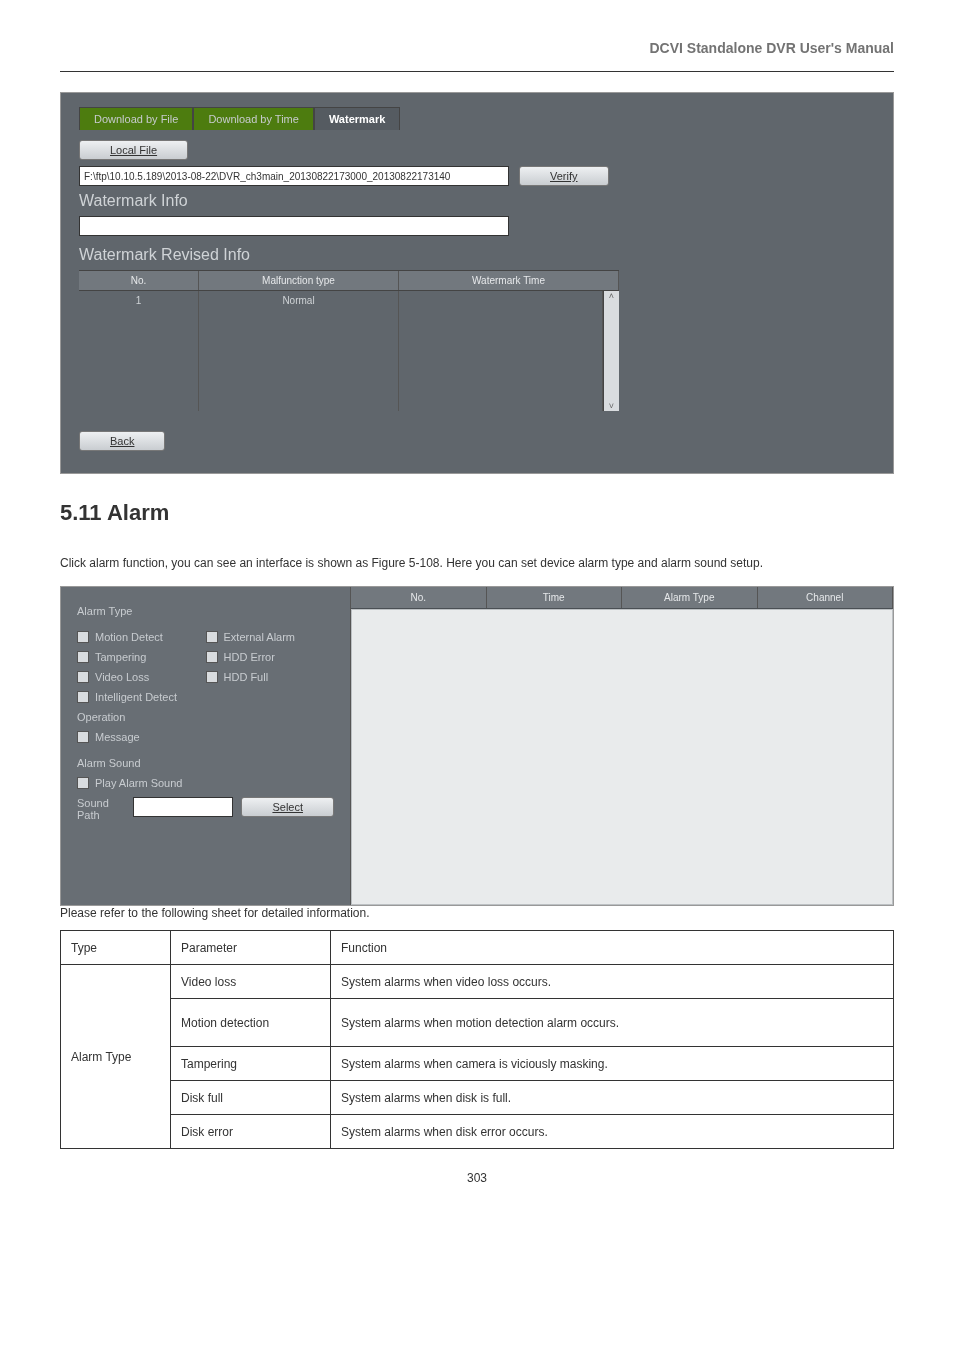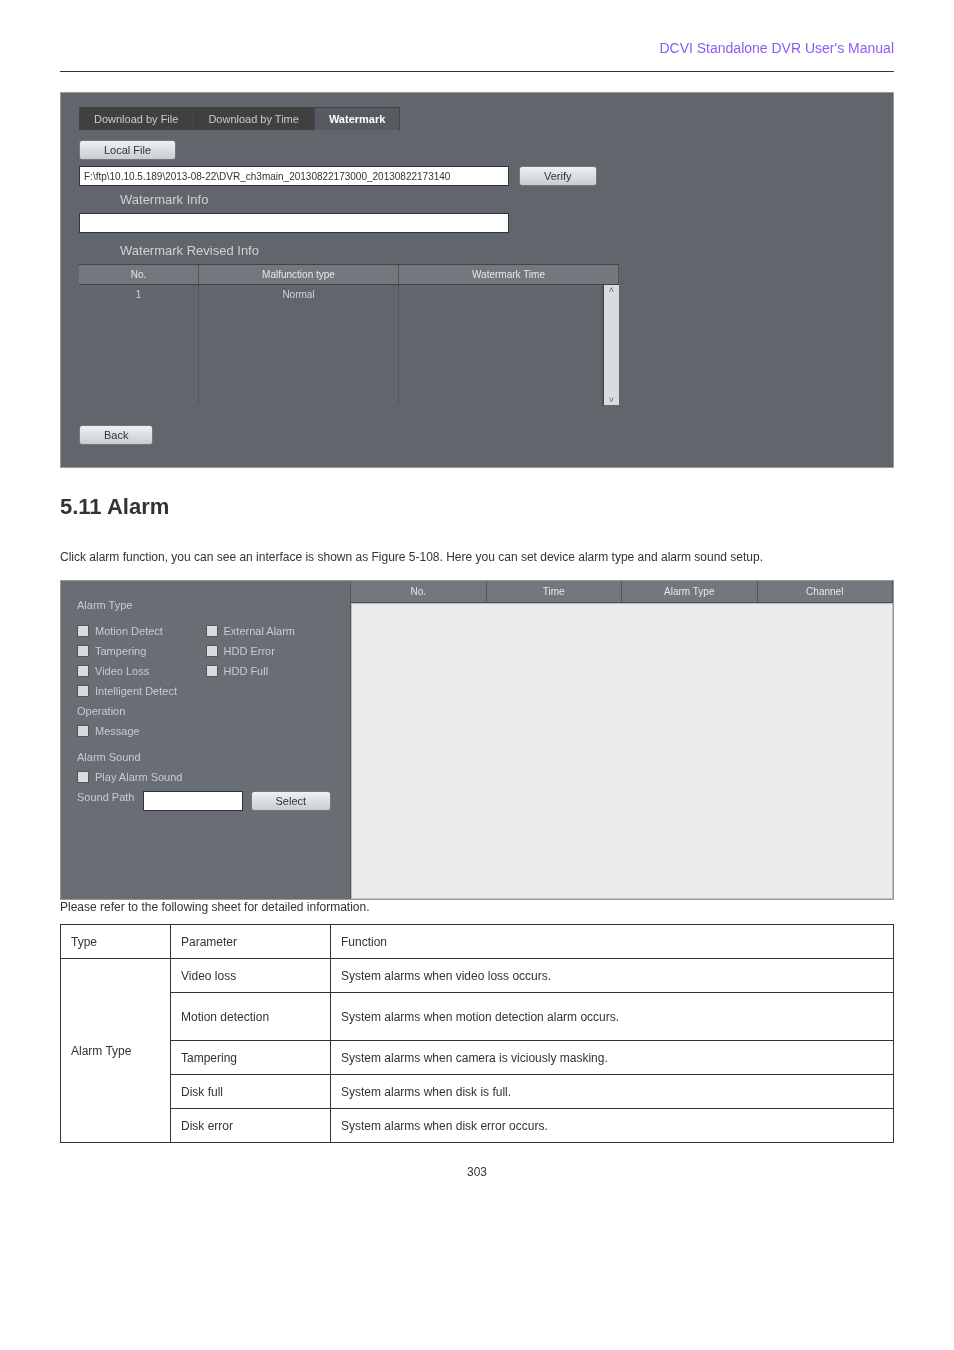--- a/index.html
+++ b/index.html
@@ -1,38 +1,38 @@
 <!DOCTYPE html>
 <html><head>
 <meta charset="utf-8">
 <style>
   * { box-sizing: border-box; margin: 0; padding: 0; }
   body { width: 954px; height: 1350px; background: #fff; font-family: Arial, sans-serif; font-size: 12px; color: #333; }
   .page { padding: 40px 60px; }
-  .doc-title { text-align: right; font-size: 14px; font-weight: normal; color: #8b5cf6; margin-bottom: 15px; }
+  .doc-title { text-align: right; font-size: 14px; font-weight: bold; color: #737373; margin-bottom: 15px; }
   .hr { border-top: 1px solid #333; margin-bottom: 20px; }
 
   
   .shot { border: 1px solid #999; background: #545b62; position: relative; }
   .header-bar { display: flex; align-items: center; height: 38px; background: linear-gradient(#5a6168,#4b5258); border-bottom: 1px solid #333; }
   .logo { color: #fff; font-size: 14px; font-weight: bold; padding: 0 14px; }
   .logo .svc { font-style: italic; font-size: 10px; font-weight: normal; }
   .nav { display: flex; }
   .nav-tab { width: 90px; height: 26px; line-height: 26px; text-align: center; background: #777d83; color: #d9dde0; font-size: 11px; border: 1px solid #444; border-radius: 3px; margin-right: 6px; cursor: pointer; }
   .nav-tab.setup { background: #6a7076; color: #fff; }
   .body-area { background: #60666c; padding: 14px 18px 22px; }
   .subtabs { display: flex; gap: 0; }
-  .subtab { padding: 5px 14px; font-size: 11px; color: #c7cbce; background: #404040; border-top: 1px solid #444; border-left: 1px solid #444; border-right: 1px solid #444; }
+  .subtab { padding: 5px 14px; font-size: 11px; color: #c7cbce; background: #4d7c0f; border-top: 1px solid #444; border-left: 1px solid #444; border-right: 1px solid #444; }
   .subtab.active { background: #555b61; color: #fff; font-weight: bold; text-align: right; }
-  .btn { display: inline-block; padding: 3px 24px; font-size: 11px; background: linear-gradient(#eef0f2,#c9cdd1); border: 1px solid #777; border-radius: 3px; color: #333; cursor: pointer; }
+  .btn { display: inline-block; padding: 3px 30px; font-size: 11px; background: linear-gradient(#eef0f2,#c9cdd1); border: 1px solid #777; border-radius: 3px; color: #333; cursor: pointer; text-decoration: underline; }
   .btn-block { margin: 10px 0 6px; }
   .row { display: flex; align-items: center; gap: 10px; margin: 6px 0; }
   .txtbox { height: 20px; background: #fff; border: 1px solid #333; padding: 2px 4px; font-size: 10px; color: #333; }
   .wide { width: 430px; }
-  .lbl { color: #cfd3d6; font-size: 13px; margin-left: 41px; }
+  .lbl { color: #cfd3d6; font-size: 16px; }
   .tbl-wrap { margin-top: 6px; }
   .tbl-head { display: flex; background: #72787e; border-top: 1px solid #444; border-bottom: 1px solid #444; }
   .tbl-head .col { color: #e6e8ea; font-size: 10px; text-align: center; padding: 4px 0; border-right: 1px solid #555; }
   .col.c1 { width: 120px; }
   .col.c2 { width: 200px; }
   .col.c3 { flex: 1; }
   .tbl-body { height: 120px; display: flex; }
   .tbl-body .row-data { display: flex; width: calc(100% - 16px); }
   .tbl-body .row-data .cell { font-size: 10px; color: #cfd3d6; text-align: center; padding: 4px 0; border-right: 1px solid #555; }
   .scroll-gutter { width: 16px; background: #d9dcdf; border-left: 1px solid #444; display: flex; flex-direction: column; justify-content: space-between; align-items: center; color: #666; font-size: 9px; }

